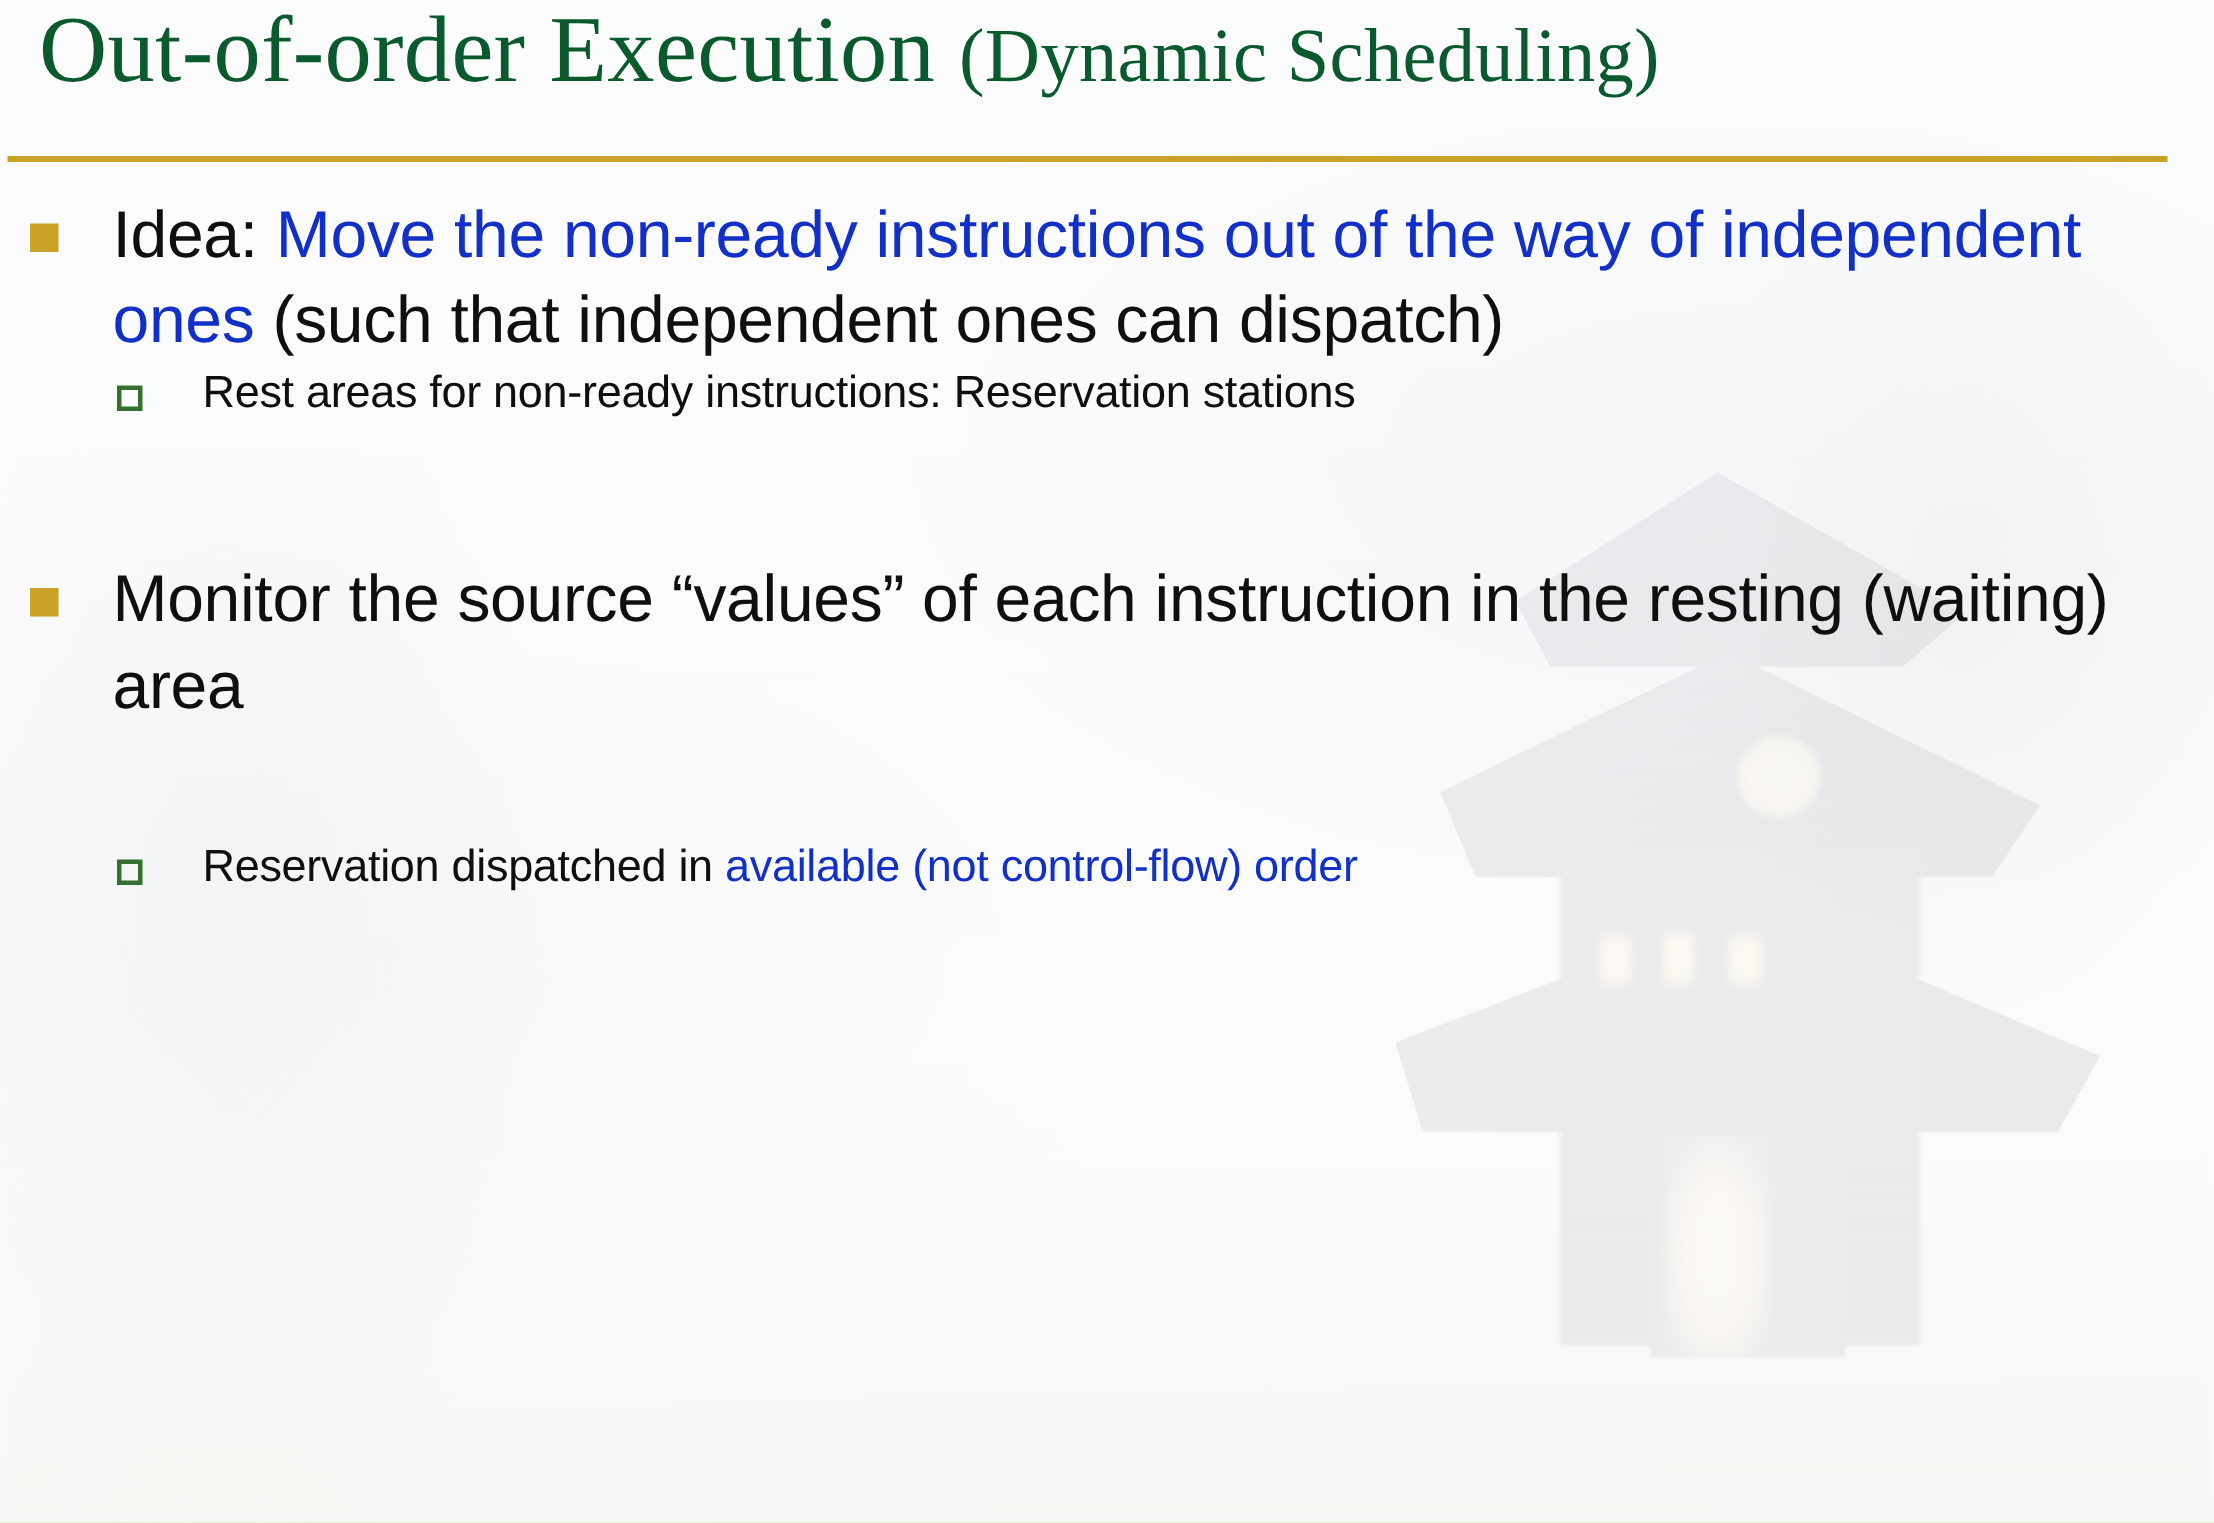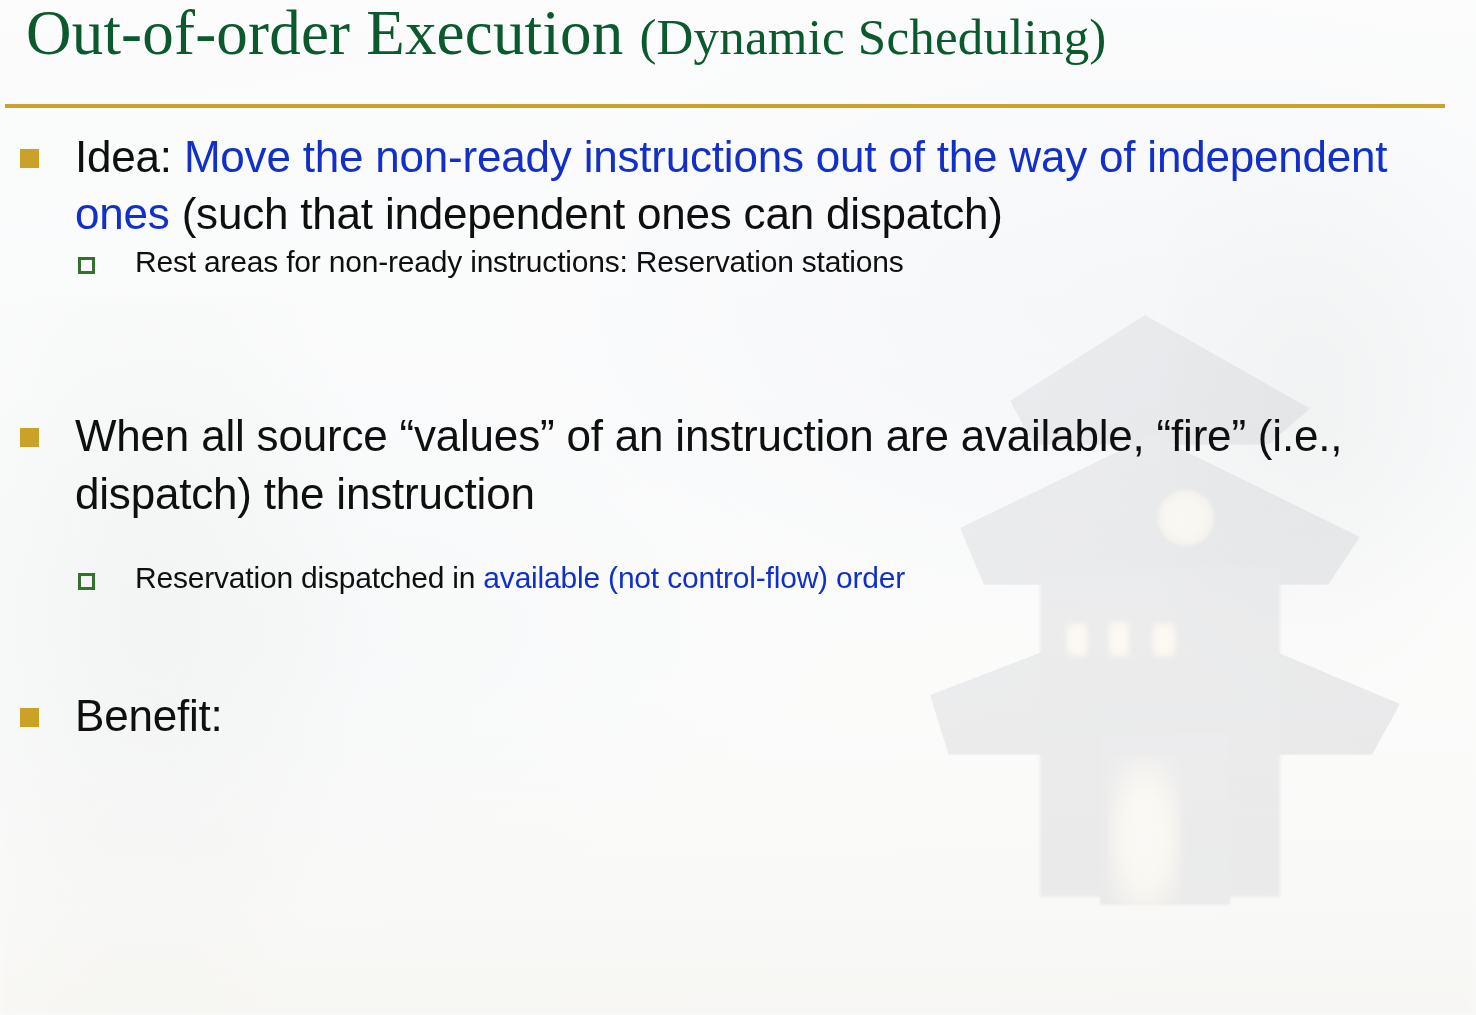--- a/index.html
+++ b/index.html
@@ -234,40 +234,36 @@
         <span class="blk">Idea: </span><span class="blue">Move the non-ready instructions out of the way of independent ones</span><span class="blk"> (such that independent ones can dispatch)</span>
       </div>
 
       <div class="l2">
         <span class="bullet2"></span>
         <span class="blk">Rest areas for non-ready instructions: Reservation stations</span>
       </div>
 
       <div class="gap-lg"></div>
 
-
-      <div class="gap-sm"></div>
-
       <div class="l1">
         <span class="bullet1"></span>
-        <span class="blk">When all source “values” of an instruction are available, “fire” (i.e., dispatch) the instruction</span>
-      </div>
+        <span class="blk">Monitor the source “values” of each instruction in the resting (waiting) area</span>
+      </div>
+
+      <div class="gap-sm"></div>
+
 
       <div class="gap-sm"></div>
 
       <div class="l2">
         <span class="bullet2"></span>
         <span class="blk">Reservation dispatched in </span><span class="blue">available (not control-flow) order</span>
       </div>
 
       <div class="gap-lg"></div>
 
-      <div class="l1">
-        <span class="bullet1"></span>
-        <span class="blk">Benefit:</span>
-      </div>
 
       <div class="gap-sm"></div>
 
 
     </div>
   </div>
 </div>
 
 </body></html>

